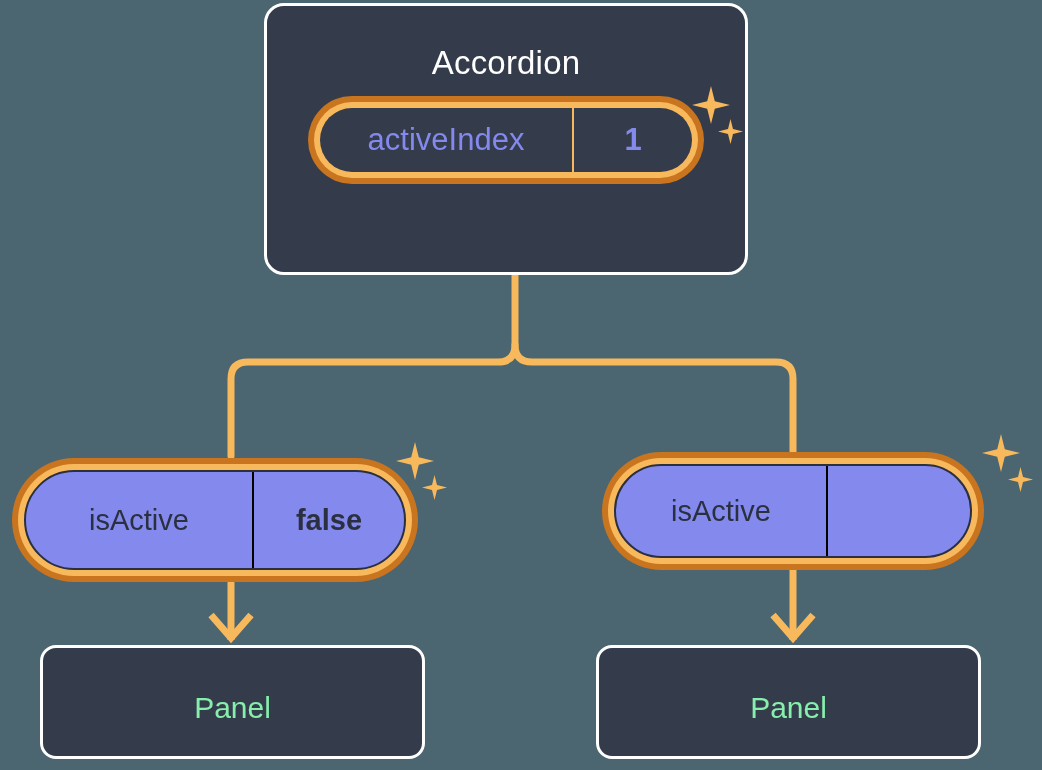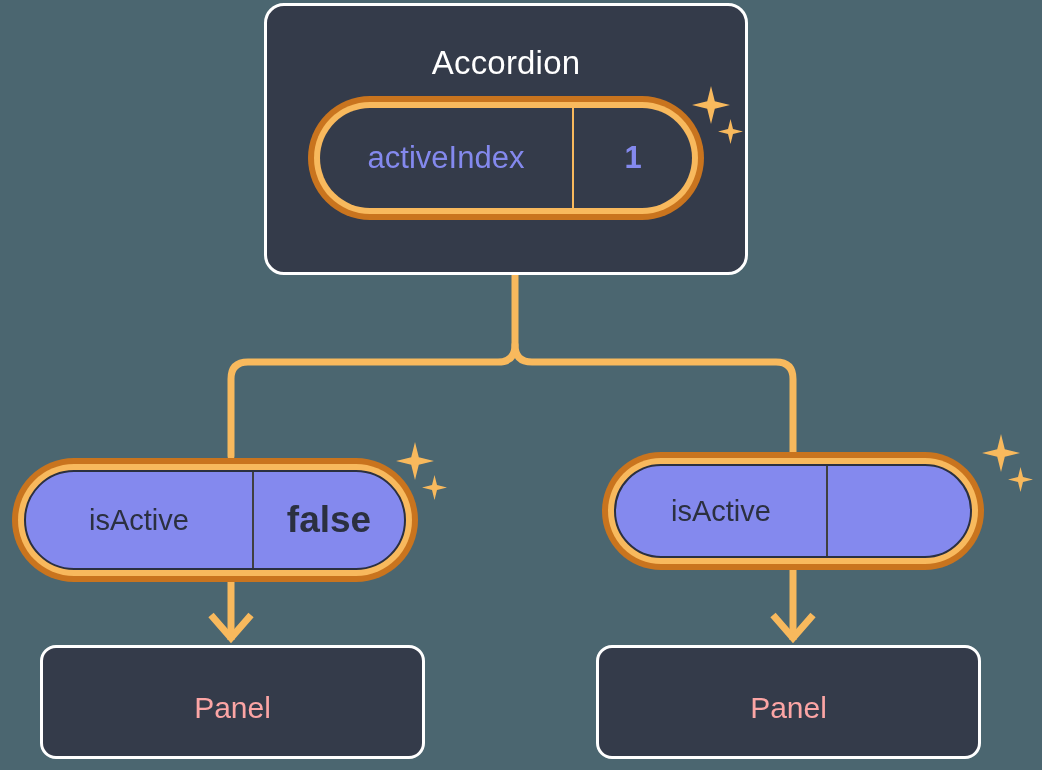--- a/index.html
+++ b/index.html
@@ -64,21 +64,21 @@
   }
   #panel-left {
     left: 40px;
     top: 645px;
   }
   #panel-right {
     left: 596px;
     top: 645px;
   }
   .panel-label {
-    color: #fca5a5;
+    color: #86efac;
     font-size: 30px;
     font-weight: 400;
     line-height: 1;
     user-select: none;
     margin-top: 11px;
   }
 
   
   .pill-ring {
     position: absolute;
@@ -111,21 +111,21 @@
     box-sizing: border-box;
     white-space: nowrap;
     user-select: none;
   }
 
   
   #pill-active-index {
     left: 308px;
     top: 96px;
     width: 396px;
-    height: 124px;
+    height: 88px;
   }
   #pill-active-index .pill-body {
     background: #343b4a;
   }
   #pill-active-index .pill-key {
     flex: 0 0 254px;
     color: #8489ee;
     font-size: 31px;
     border-right: 2px solid #f8b95d;
   }
@@ -137,25 +137,25 @@
   }
 
   
   .pill-bool .pill-body {
     background: #8489ee;
     border: 2px solid #2b3040;
   }
   .pill-bool .pill-key {
     color: #2b3040;
     font-size: 29px;
-    border-right: 2px solid #404040;
+    border-right: 2px solid #000000;
   }
   .pill-bool .pill-val {
     color: #2b3040;
-    font-size: 37px;
+    font-size: 29px;
     font-weight: 700;
     flex: 1 1 auto;
   }
   #pill-is-active-false {
     left: 12px;
     top: 458px;
     width: 406px;
     height: 124px;
   }
   #pill-is-active-false .pill-key { flex: 0 0 228px; }

